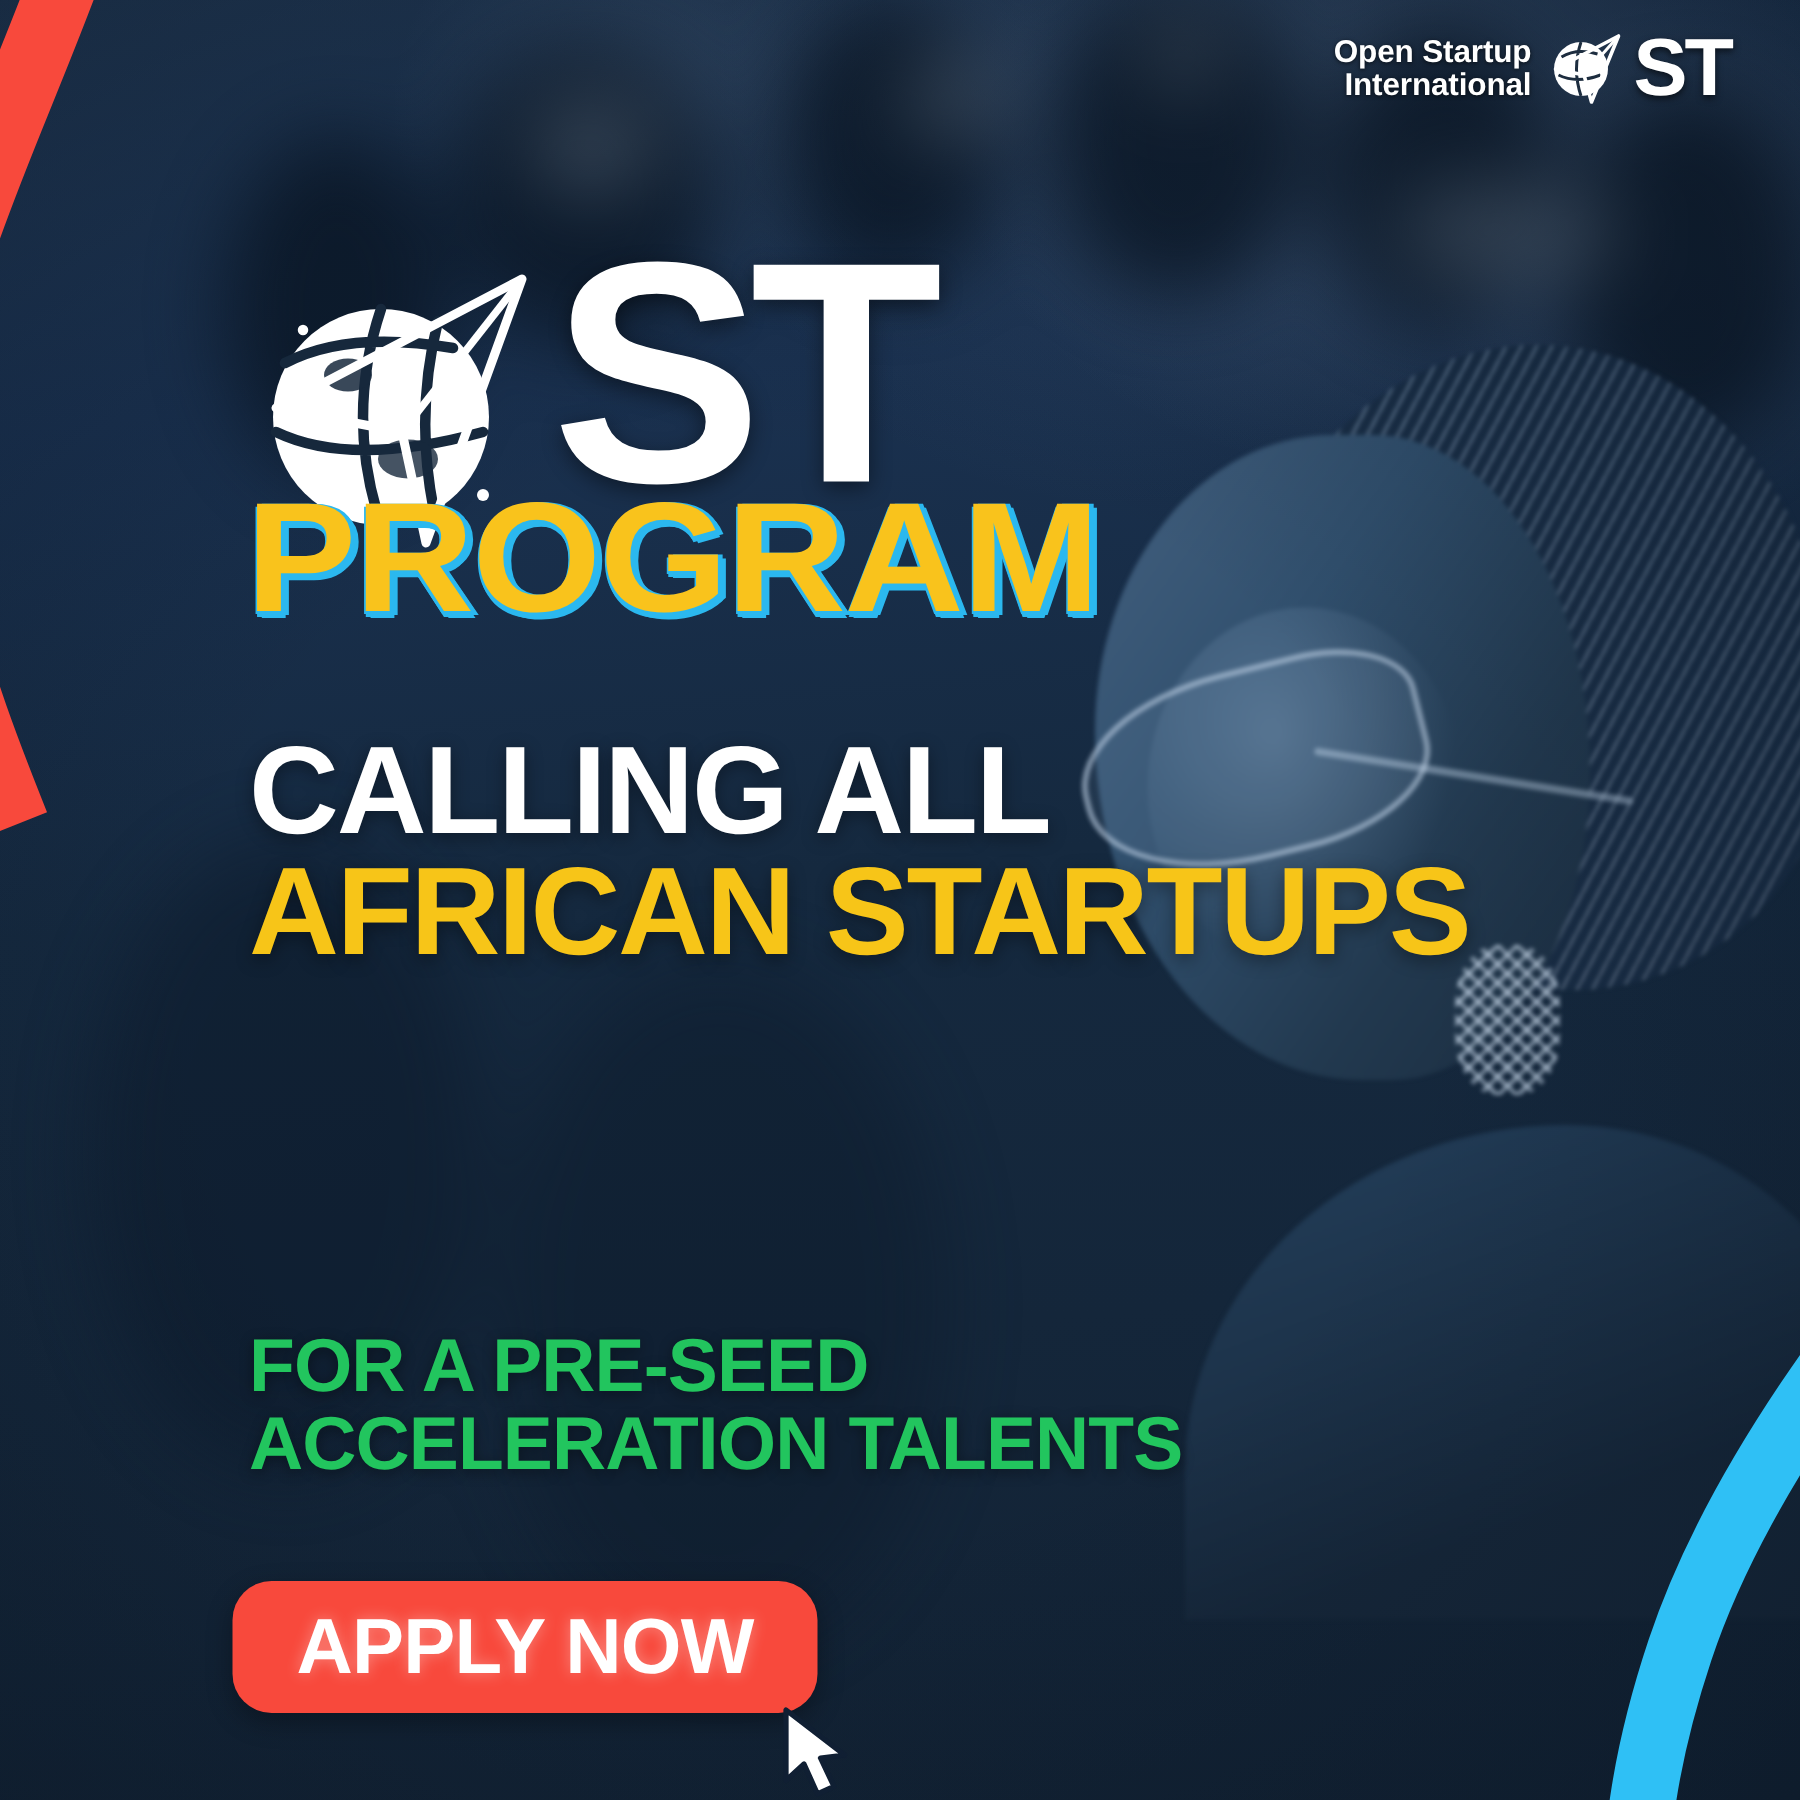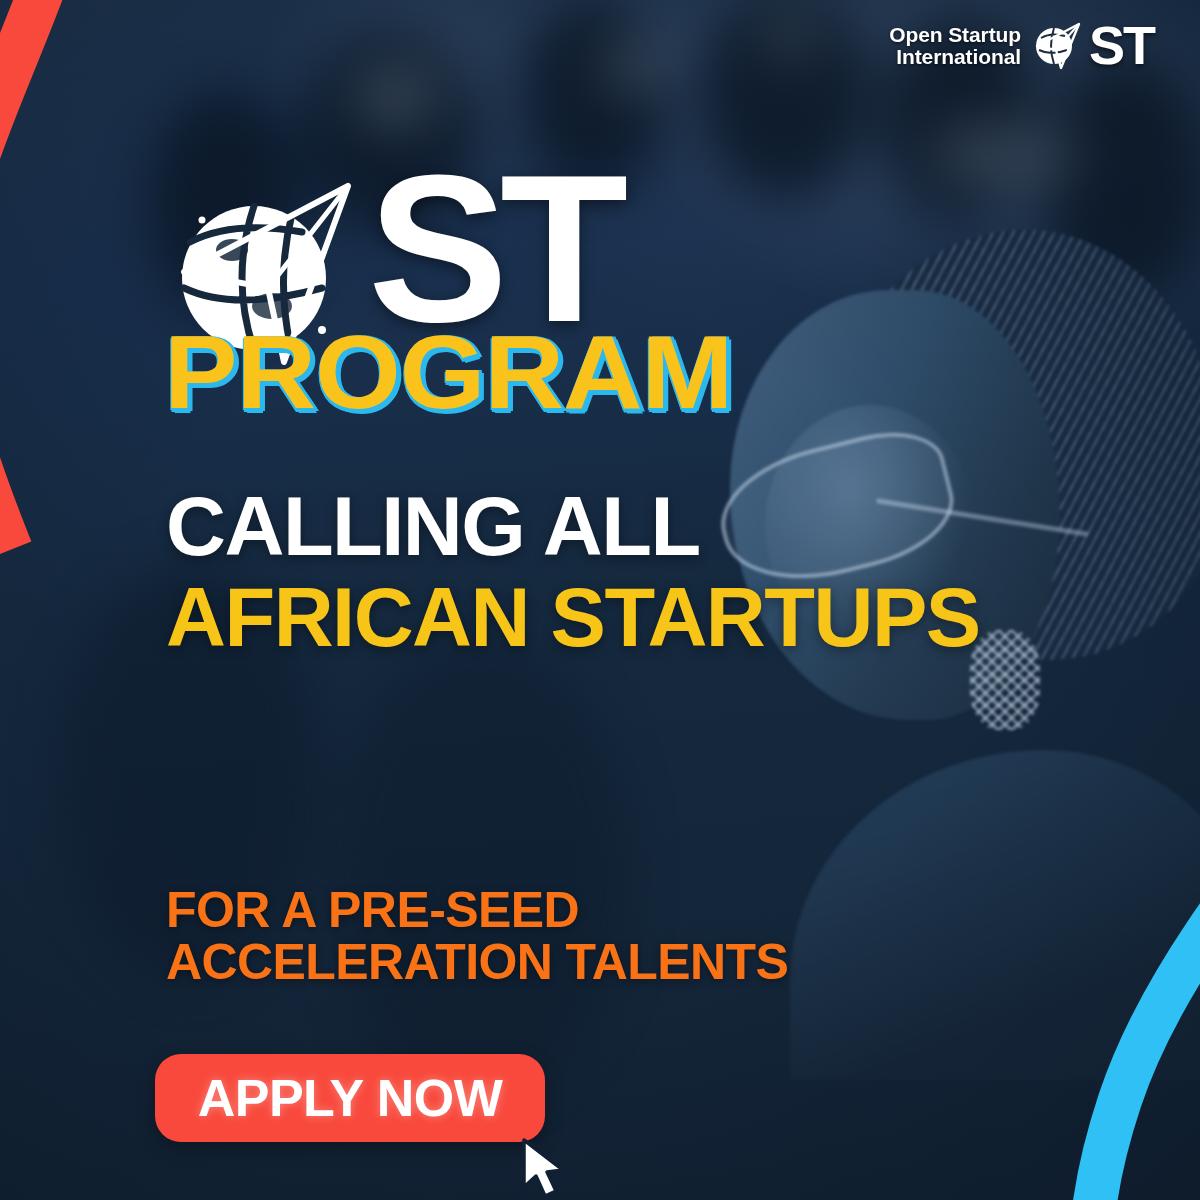--- a/index.html
+++ b/index.html
@@ -199,27 +199,27 @@
   .hl-line {
     font-size: 83px;
     font-weight: bold;
     line-height: 0.98;
     letter-spacing: -1.5px;
     white-space: nowrap;
     text-shadow: 0 3px 12px rgba(0,0,0,0.38);
   }
   .hl-white  { color: #ffffff; }
   .hl-yellow { color: #f7c518; }
-  .hl-yellow.first { margin-top: 10px; }
+  .hl-yellow.first { }
 
   .subhead {
     position: absolute;
     left: 166px;
     top: 884px;
-    color: #f97316;
+    color: #22c55e;
     font-size: 50px;
     font-weight: bold;
     line-height: 1.04;
     letter-spacing: -0.6px;
     white-space: nowrap;
     text-shadow: 0 2px 9px rgba(0,0,0,0.4);
   }
 
   
   .cta {

